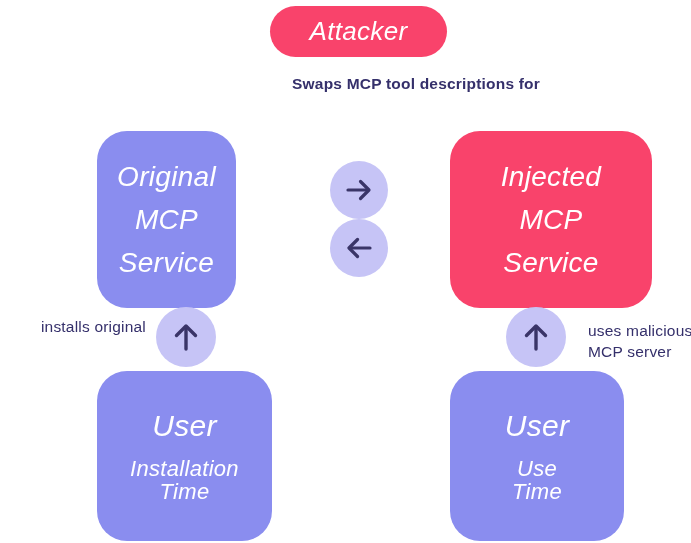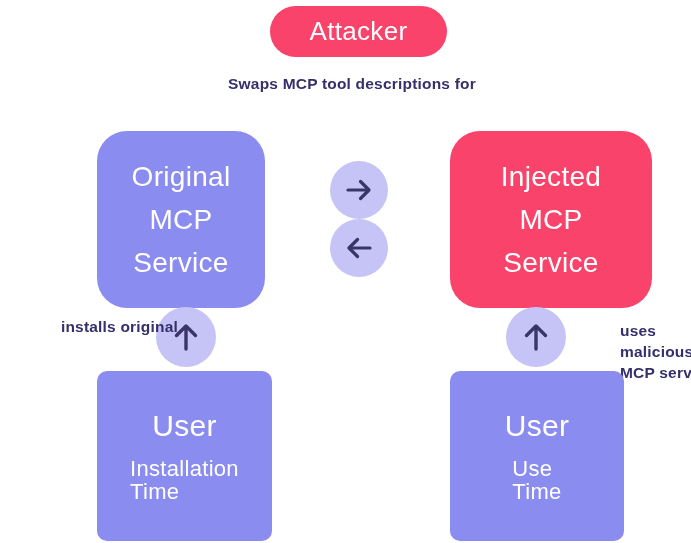--- a/index.html
+++ b/index.html
@@ -10,67 +10,68 @@
     background: #ffffff;
     font-family: "Liberation Sans", sans-serif;
     overflow: hidden;
   }
   .node {
     position: absolute;
     display: flex;
     flex-direction: column;
     align-items: center;
     justify-content: center;
+    text-align: center;
     color: #ffffff;
     letter-spacing: 0.3px;
+    font-style: italic;
   }
   .pill {
     left: 270px; top: 6px;
     width: 177px; height: 51px;
     background: #F9436B;
     border-radius: 26px;
     font-size: 26px;
   }
   .svc {
     top: 131px;
-    width: 168px; height: 177px;
+    width: 139px; height: 177px;
     border-radius: 30px;
     font-size: 28px;
     line-height: 43px;
   }
   .svc-left  { left: 97px;  background: #8A8DEF; }
   .svc-right { left: 450px; background: #F9436B; width: 202px; }
   .usr {
     top: 371px;
     width: 175px; height: 170px;
-    border-radius: 10px;
+    border-radius: 30px;
     background: #8A8DEF;
   }
   .usr-left  { left: 97px; }
   .usr-right { left: 450px; width: 174px; }
   .usr .usr-title { font-size: 30px; margin-bottom: 14px; }
   .usr .usr-sub   { font-size: 22px; line-height: 23px; }
   .caption {
     position: absolute;
-    left: 172px; top: 74px; width: 360px;
-    text-align: center;
+    left: 180px; top: 74px; width: 360px;
+    text-align: right;
     color: #35306B;
     font-size: 15.5px;
     font-weight: 700;
     line-height: 19px;
     letter-spacing: 0.2px;
   }
   .annot {
     position: absolute;
     color: #35306B;
     font-size: 15.5px;
-    font-weight: 700;
+    font-weight: 400;
     line-height: 21px;
     letter-spacing: 0.2px;
-    padding-left: 32px;
   }
   .annot-left  { left: 0px;   top: 316px; width: 146px; text-align: right; }
   .annot-right { left: 588px; top: 320px; width: 110px; text-align: left; }
   .circle {
     position: absolute;
     background: #C6C4F6;
     border-radius: 50%;
     display: flex;
     align-items: center;
     justify-content: center;

